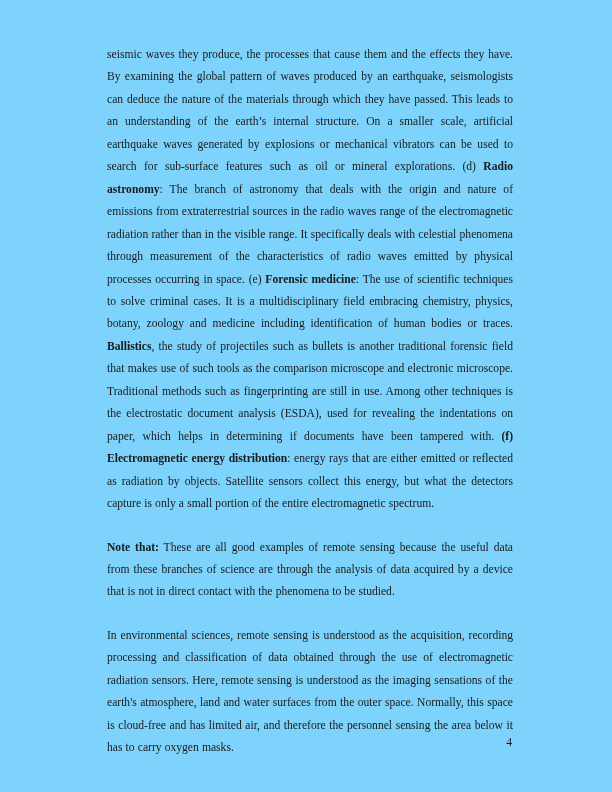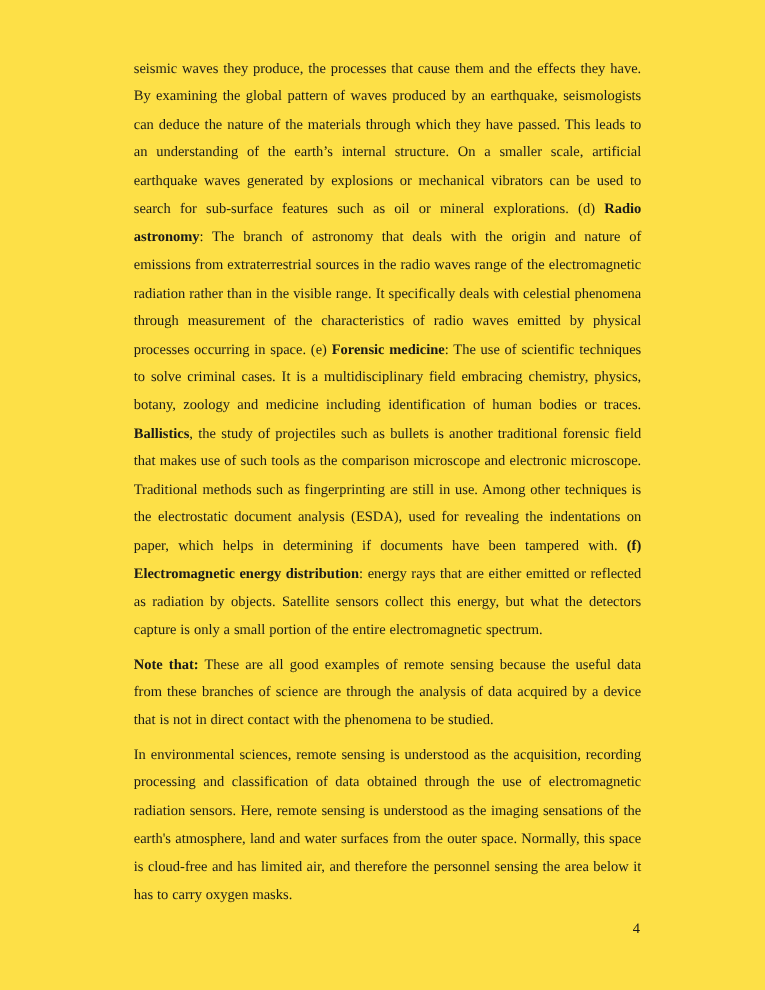--- a/index.html
+++ b/index.html
@@ -4,21 +4,21 @@
 <style>
   html, body {
     margin: 0;
     padding: 0;
     background: #ffffff;
   }
   .page {
     position: relative;
     width: 612px;
     height: 792px;
-    background: #fde047;
+    background: #7dd3fc;
     overflow: hidden;
     font-family: "Liberation Serif", "DejaVu Serif", serif;
     color: #000000;
   }
   .textblock {
     position: absolute;
     left: 107px;
     top: 44px;
     width: 406px;
   }
@@ -27,21 +27,21 @@
     padding: 0;
     text-align: justify;
     text-justify: inter-word;
     font-size: 11.6px;
     line-height: 22.45px;
     color: #1a1a1a;
     hyphens: none;
     word-spacing: 0.02em;
   }
   p.para + p.para {
-    margin-top: 5px;
+    margin-top: 21px;
   }
   b, strong {
     font-weight: bold;
   }
   .pagenum {
     position: absolute;
     left: 0;
     top: 736px;
     width: 512px;
     text-align: right;

